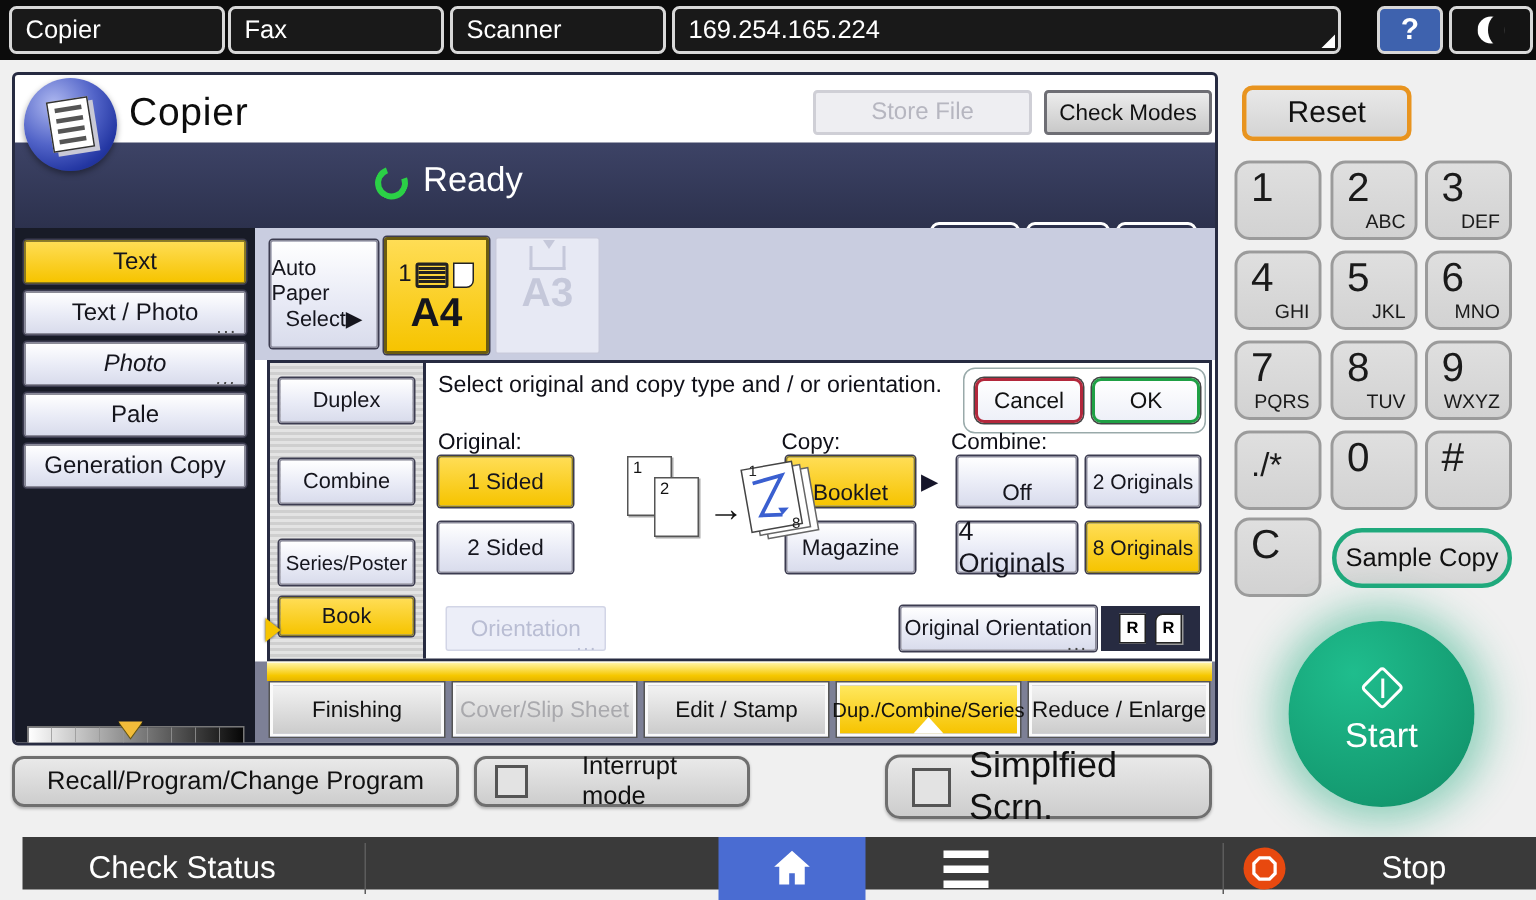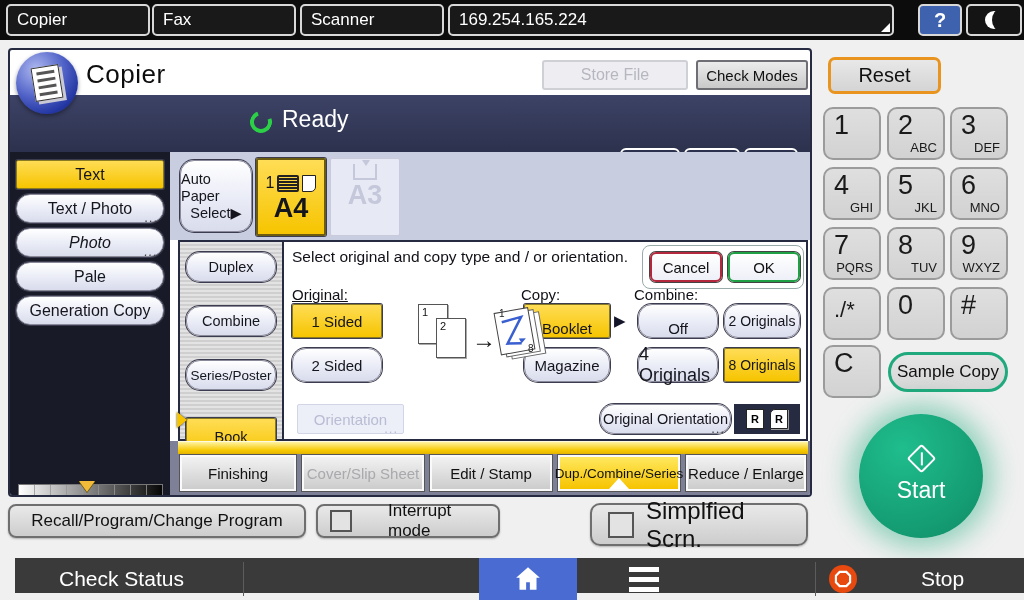--- a/index.html
+++ b/index.html
@@ -43,21 +43,21 @@
   .ready-ring{left:240px;top:16px;width:22px;height:22px;border-radius:50%;
     border:4px solid #2bd046;border-top-color:transparent;transform:rotate(25deg);}
   .ready-text{left:272px;top:11px;color:#fff;font-size:23px;}
   .counter{top:53px;height:44px;border:2px solid #fff;border-radius:6px;color:#fff;}
   .counter .clabel{position:absolute;left:4px;top:2px;font-size:11px;}
   .counter .cval{position:absolute;right:5px;bottom:2px;font-size:23px;font-weight:bold;}
 
   
   .sidebar{left:0;top:102px;width:160px;height:345px;background:#181b27;}
   .wbtn{background:linear-gradient(180deg,#ffffff 0%,#e9ebf6 55%,#d9dcEC 100%);
-    border:1px solid #8a8a9a;box-shadow:0 0 0 1px #3c3c50;border-radius:14px;
+    border:1px solid #8a8a9a;box-shadow:0 0 0 1px #3c3c50;border-radius:2px;
     color:#15151d;display:flex;align-items:center;justify-content:center;}
   .ybtn{background:linear-gradient(180deg,#ffdd55 0%,#f6c400 100%);
     border:1px solid #8a7a20;box-shadow:0 0 0 1px #3c3c50;border-radius:2px;
     color:#15151d;display:flex;align-items:center;justify-content:center;}
   .side-btn{left:6px;width:148px;height:29px;font-size:16px;}
   .more{position:absolute;right:5px;bottom:-3px;font-size:13px;letter-spacing:1px;color:#444;}
   .density-bar{left:8px;top:332px;width:145px;height:17px;border:1px solid #777;
     background:linear-gradient(to right,#ffffff,#060606);}
   .density-ticks{position:absolute;inset:0;background:repeating-linear-gradient(to right,transparent 0 15px,rgba(150,150,150,.8) 15px 16px);}
   .density-marker{left:69px;top:329px;width:0;height:0;border-left:8px solid transparent;
@@ -277,34 +277,34 @@
       <div class="abs book-marker"></div>
       <div class="abs dlg-side wbtn" style="top:10px;">
         <span>Duplex</span>
       </div>
       <div class="abs dlg-side wbtn" style="top:64px;">
         <span>Combine</span>
       </div>
       <div class="abs dlg-side wbtn" style="top:118px;font-size:13.5px;">
         <span>Series/Poster</span>
       </div>
-      <div class="abs dlg-side ybtn" style="top:176px;height:38px;">
+      <div class="abs dlg-side ybtn" style="top:156px;height:26px;">
         <span>Book</span>
       </div>
 
       <div class="abs dlg-msg">Select original and copy type and / or orientation.</div>
       <div class="abs okgroup"></div>
       <div class="abs btn-cancel">
         <span>Cancel</span>
       </div>
       <div class="abs btn-ok">
         <span>OK</span>
       </div>
 
-      <div class="abs grp-label" style="left:112px;text-decoration:underline;">Original:</div>
+      <div class="abs grp-label" style="left:112px;">Original:</div>
       <div class="abs grp-label" style="left:341px;">Copy:</div>
       <div class="abs grp-label" style="left:454px;">Combine:</div>
 
       <div class="abs opt row1 ybtn" style="left:112px;width:90px;">
         <span>1 Sided</span>
       </div>
       <div class="abs opt row1 ybtn" style="left:344px;width:86px;align-items:flex-end;">
         <span>Booklet</span>
       </div>
       <div class="abs copy-pointer">▶</div>

